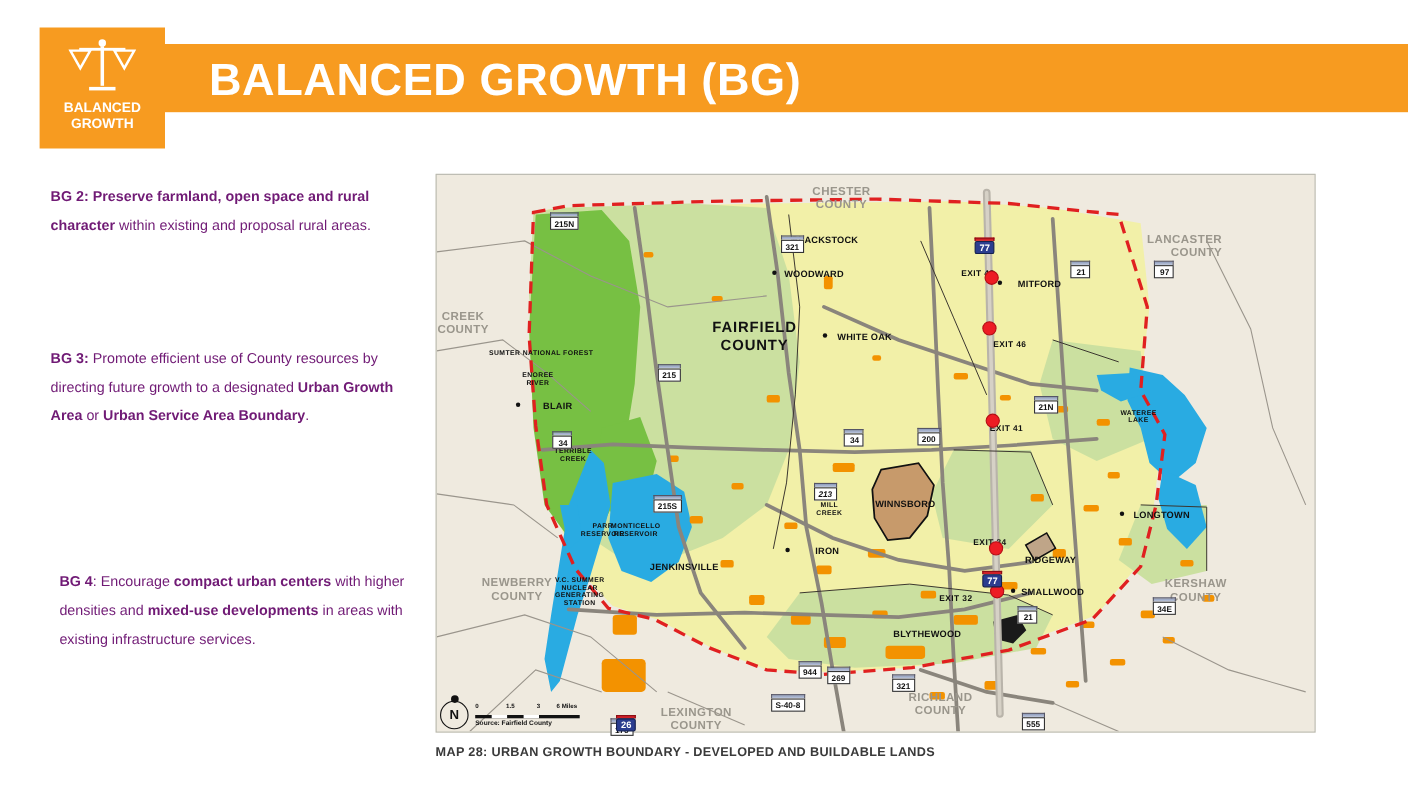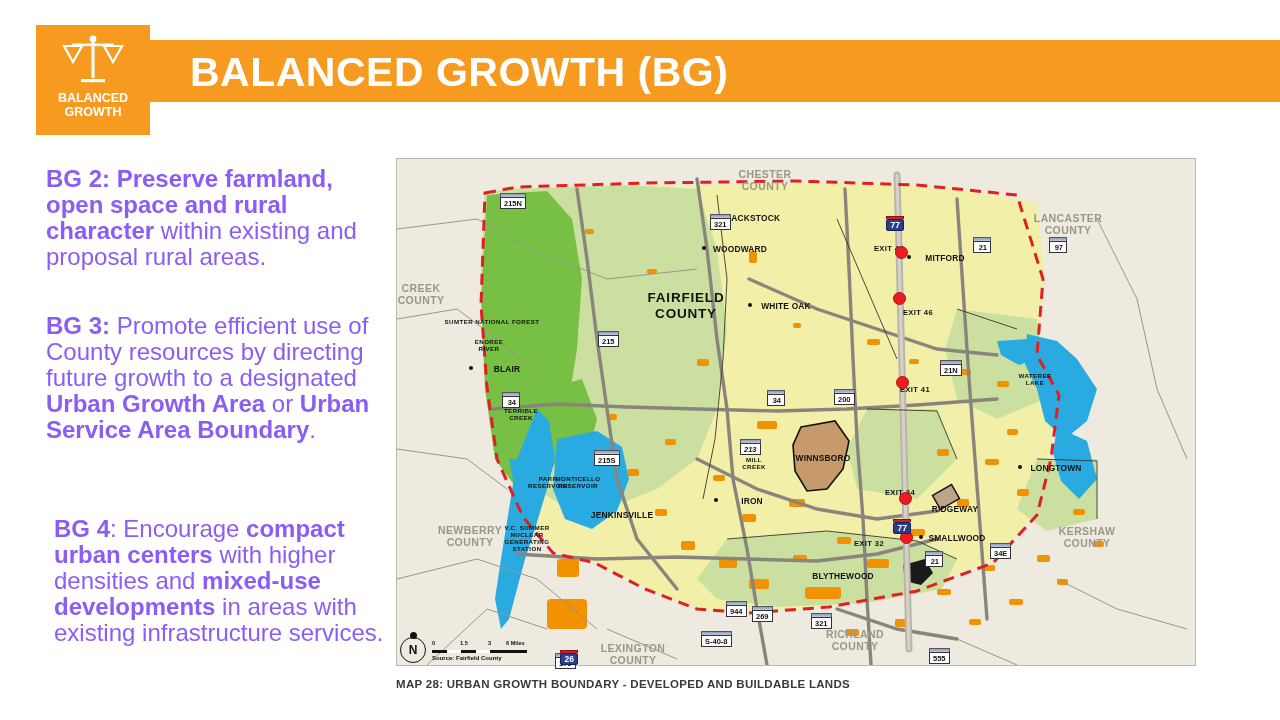--- a/index.html
+++ b/index.html
@@ -49,22 +49,22 @@
     line-height: 14px;
     margin-top: 2px;
     white-space: pre-line;
   }
 
   
   .bg-block {
     position: absolute;
     left: 46px;
     width: 340px;
-    color: #8b5cf6;
-    font-size: 24px;
+    color: #701a75;
+    font-size: 13px;
     line-height: 26px;
   }
   .bg-block b { font-weight: bold; }
   #bg2 { top: 166px; }
   #bg3 { top: 313px; }
   #bg4 { left: 54px; top: 516px; width: 336px; }
 
   
   #map-frame {
     position: absolute;
@@ -341,21 +341,21 @@
       <path d="M330 380 L430 372 L520 382 L560 400"></path>
       <path d="M640 300 L700 302 L700 360"></path>
     </g>
   </svg>
 
 </div>
 
 <div id="overlay-root">
     <div class="lbl " style="left: 722px; top: 168px; width: 86px;">CHESTER
 COUNTY</div>
-    <div class="lbl " style="left: 1025px; top: 212px; width: 86px;">LANCASTER
+    <div class="lbl " style="left: 1025px; top: 212px; width: 86px; text-align: right;">LANCASTER
 COUNTY</div>
     <div class="lbl " style="left: 378px; top: 282px; width: 86px;">CREEK
 COUNTY</div>
     <div class="lbl " style="left: 427px; top: 524px; width: 86px;">NEWBERRY
 COUNTY</div>
     <div class="lbl " style="left: 1044px; top: 525px; width: 86px;">KERSHAW
 COUNTY</div>
     <div class="lbl " style="left: 812px; top: 628px; width: 86px;">RICHLAND
 COUNTY</div>
     <div class="lbl " style="left: 590px; top: 642px; width: 86px;">LEXINGTON
@@ -455,21 +455,21 @@
       <span class="plate">215S</span>
     </div>
     <div class="shield interstate" style="left: 893px; top: 519px;">
       <span class="cap"></span>
       <span class="plate">77</span>
     </div>
     <div class="shield" style="left: 925px; top: 551px;">
       <span class="cap"></span>
       <span class="plate">21</span>
     </div>
-    <div class="shield" style="left: 990px; top: 543px;">
+    <div class="shield" style="left: 1048px; top: 543px;">
       <span class="cap"></span>
       <span class="plate">34E</span>
     </div>
     <div class="shield" style="left: 811px; top: 613px;">
       <span class="cap"></span>
       <span class="plate">321</span>
     </div>
     <div class="shield" style="left: 726px; top: 601px;">
       <span class="cap"></span>
       <span class="plate">944</span>

